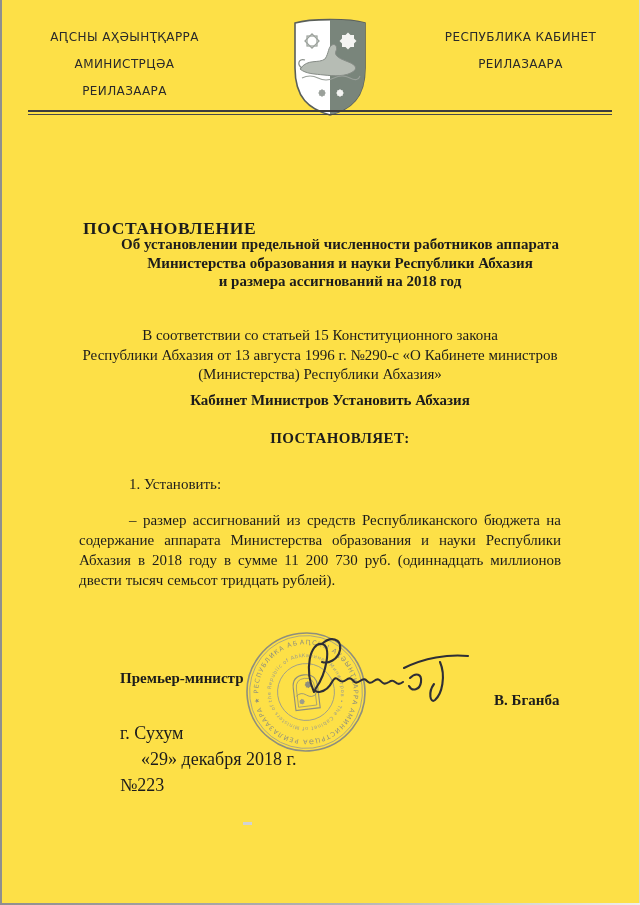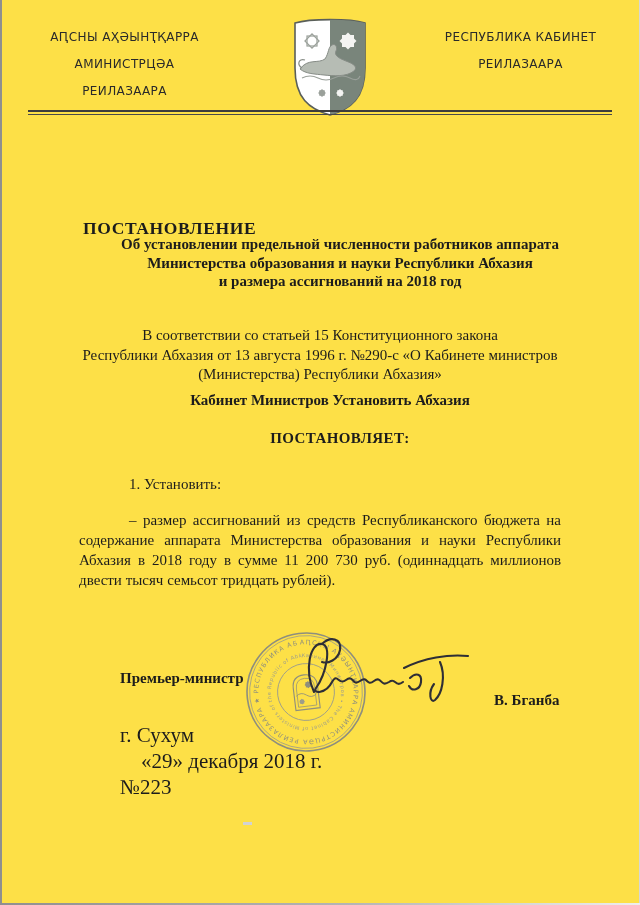--- a/index.html
+++ b/index.html
@@ -60,21 +60,21 @@
     font-size:15px;line-height:20px;text-align:justify;
   }
   .clauses p{margin:16px;text-indent:50px;}
 
   
   .sig-role{position:absolute;left:120px;top:670px;font-size:15px;font-weight:bold;text-align:right;}
   .sig-name{position:absolute;left:494px;top:670px;font-size:15px;font-weight:bold;margin-top:22px;}
   .stamp{position:absolute;left:244px;top:630px;width:124px;height:124px;transform:rotate(-7deg);opacity:.85;}
   .autograph{position:absolute;left:292px;top:630px;width:190px;height:88px;}
 
-  .footer-line{position:absolute;left:120px;font-size:21px;}
+  .footer-line{position:absolute;left:120px;font-size:18px;}
   .f-city{top:723px;}
   .f-date{top:749px;margin-left:21px;}
   .f-num{top:775px;}
 </style>
 </head>
 <body>
 
 <div class="page">
 
   <div class="edge-left"></div>

